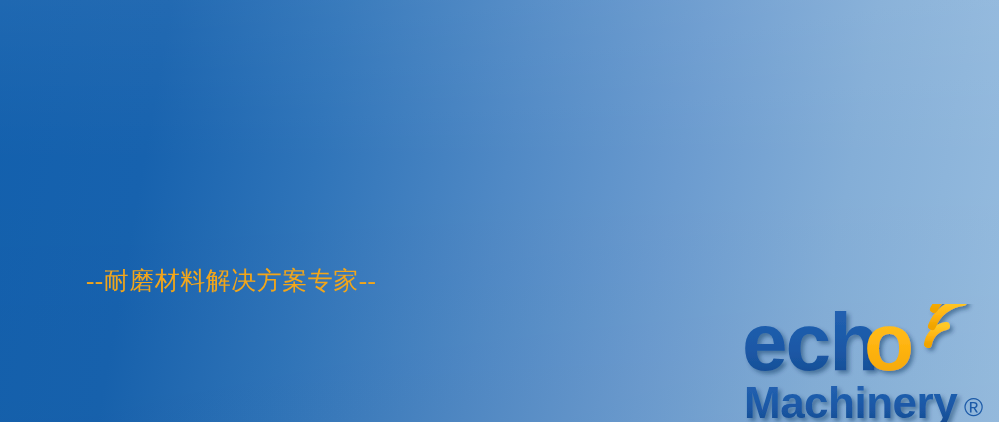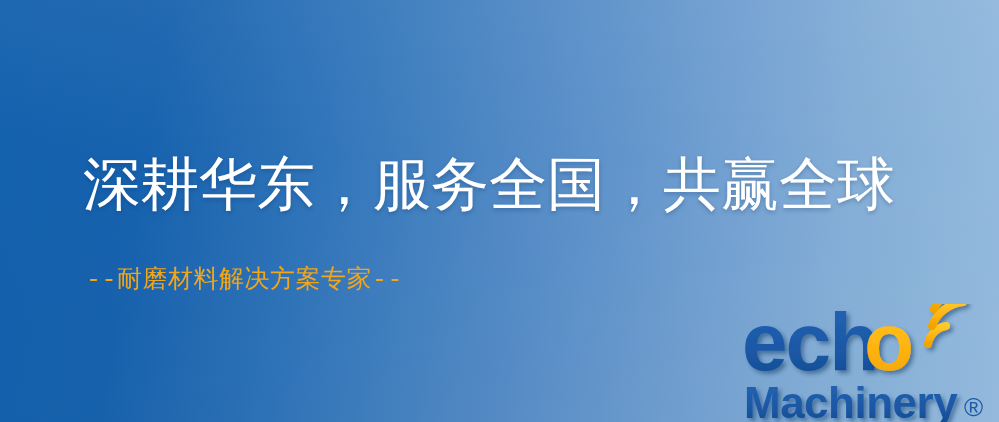--- a/index.html
+++ b/index.html
@@ -38,21 +38,21 @@
     line-height:62px;
     color:#ffffff;
     letter-spacing:0px;
     white-space:nowrap;
     text-shadow:0 2px 4px rgba(0,40,90,0.28);
   }
 
   #subtitle {
     position:absolute;
     left:86px; top:266px;
-    font-family:Liberation Mono, monospace;
+    font-family:Liberation Serif, serif;
     font-size:25px;
     line-height:30px;
     color:#f2a61a;
     white-space:nowrap;
     letter-spacing:0.5px;
   }
 
   
   #logo {
     position:absolute;
@@ -61,21 +61,20 @@
   }
   #logo svg { display:block; width:252px; height:126px; }
 </style>
 </head>
 <body>
 
 <div id="banner">
 
   <div id="sheen"></div>
 
-  <div id="headline">深耕华东，服务全国，共赢全球</div>
 
   <div id="subtitle">--耐磨材料解决方案专家--</div>
 
   <div id="logo">
     <svg viewBox="0 0 252 126" xmlns="http://www.w3.org/2000/svg" aria-hidden="true">
       <defs>
         <filter id="ds" x="-30%" y="-30%" width="180%" height="180%">
           <feDropShadow dx="3" dy="3" stdDeviation="2.2" flood-color="#0d2f57" flood-opacity="0.45"></feDropShadow>
         </filter>
         <linearGradient id="goldGrad" x1="0" y1="0" x2="0" y2="1">

